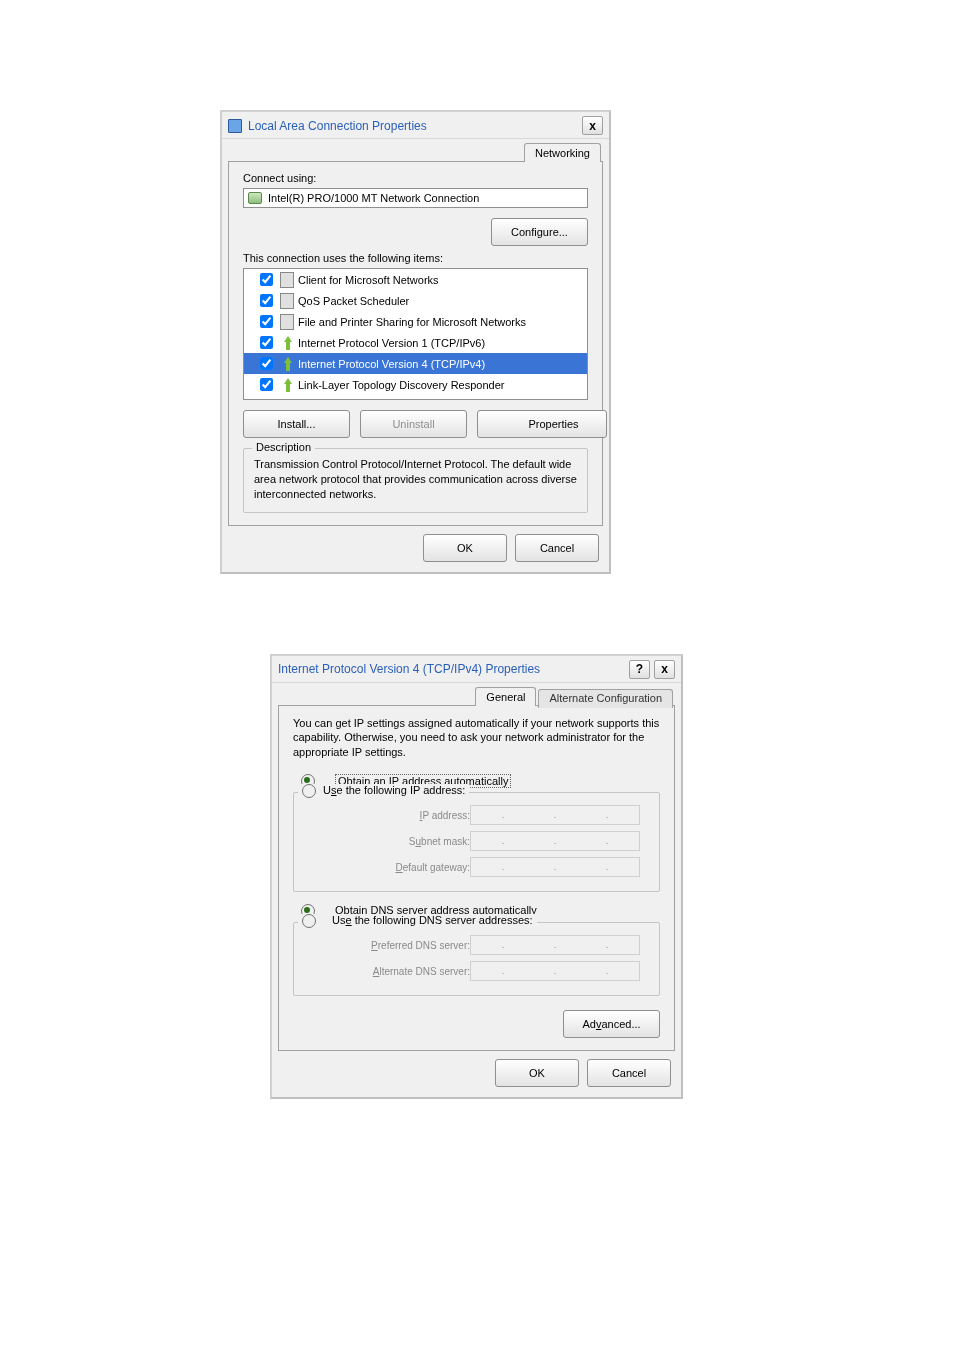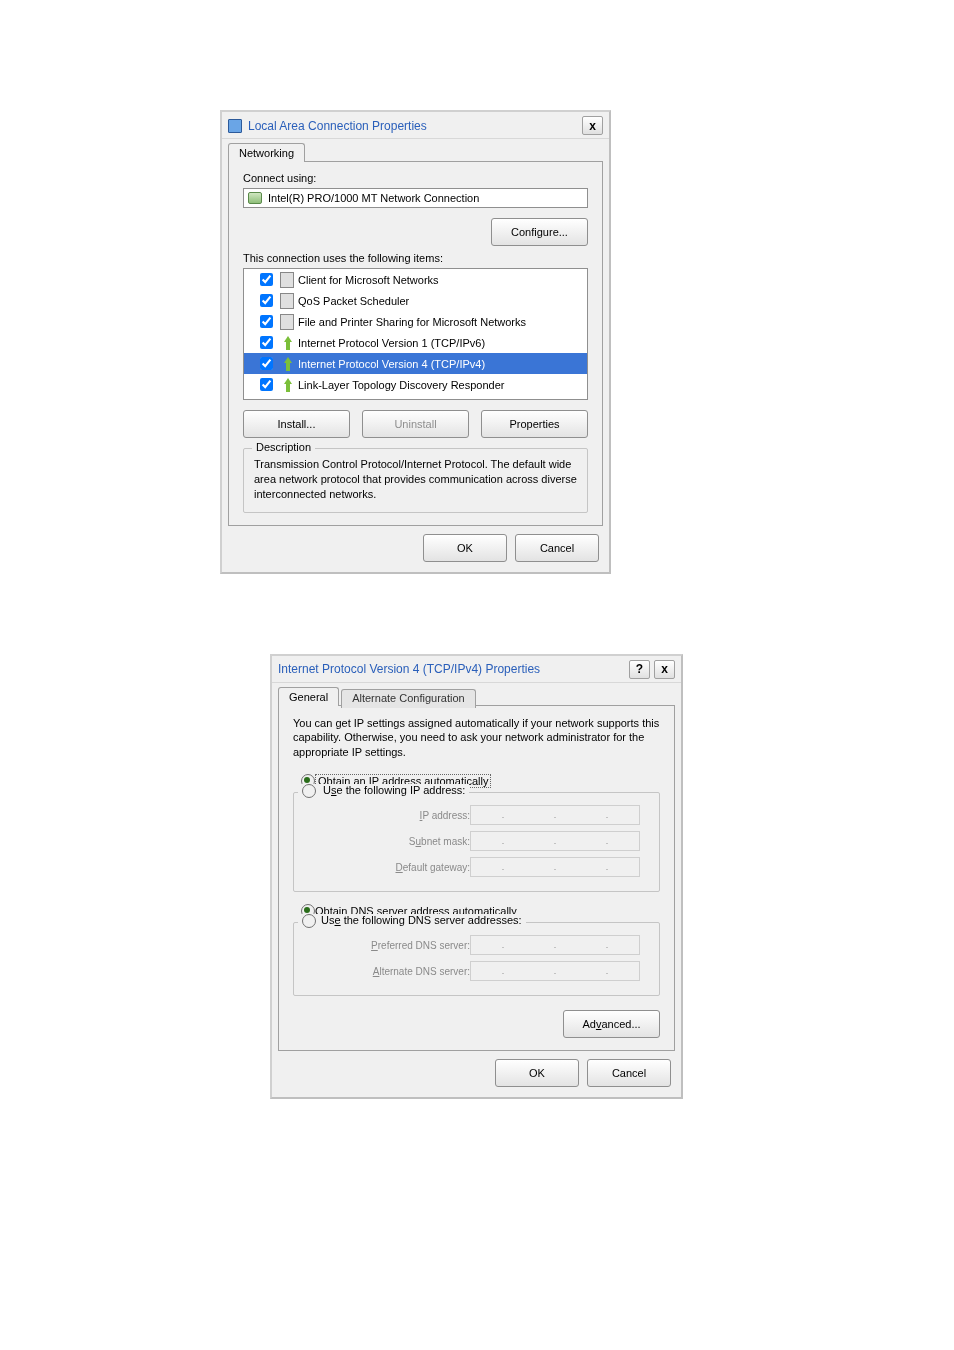--- a/index.html
+++ b/index.html
@@ -44,20 +44,21 @@
     display: flex; align-items: center; justify-content: center;
     font-weight: bold; font-size: 12px; line-height: 1;
     cursor: pointer;
   }
   .tab-area {
     padding: 4px 6px 0 6px;
   }
   .tab-strip {
     display: flex;
     gap: 0;
+    justify-content: flex-end;
   }
   .tab {
     background: #f0f0f0;
     border: 1px solid #a0a0a0;
     border-bottom: none;
     border-radius: 3px 3px 0 0;
     padding: 3px 10px 3px 10px;
     font-size: 11px;
     margin-right: 2px;
     cursor: pointer;
@@ -138,21 +139,21 @@
   }
   .groupbox-title {
     position: absolute;
     top: -8px;
     left: 8px;
     background: #f0f0f0;
     padding: 0 4px;
     font-size: 11px;
   }
 
-  .radio-row { display: flex; align-items: center; gap: 0; font-size: 11px; margin: 4px 0 4px 0; }
+  .radio-row { display: flex; gap: 20px; font-size: 11px; margin: 4px 0 4px 0; }
   .dotted-focus { border: 1px dotted #666; padding: 0 2px; }
   .addr-grid {
     display: grid;
     grid-template-columns: 150px 170px;
     row-gap: 6px;
     align-items: center;
     margin: 4px 0 4px 16px;
   }
   .addr-label { color: #8a8a8a; font-size: 10px; text-align: right; }
   .addr-input {
@@ -306,21 +307,21 @@
             <span class="icon">
                 <span class="green-up"></span>
               </span>
             <span>Link-Layer Topology Discovery Responder</span>
           </div>
         </div>
 
         <div class="btn-row">
           <div class="btn" style="min-width:105px;">Install...</div>
           <div class="btn disabled" style="min-width:105px;">Uninstall</div>
-          <div class="btn" style="min-width:105px;">Properties</div>
+          <div class="btn" style="min-width:105px;padding-left:23px;">Properties</div>
         </div>
 
         <div class="groupbox">
           <div class="groupbox-title">Description</div>
           <div class="note-text">Transmission Control Protocol/Internet Protocol. The default wide area network protocol that provides communication across diverse interconnected networks.</div>
         </div>
 
       </div>
     </div>
 
@@ -391,21 +392,21 @@
         <div style="height:8px;"></div>
 
         <div class="radio-row" style="margin-left:8px;">
           <span class="radio checked"></span>
           <span><span>O</span><u>b</u><span>tain DNS server address automatically</span></span>
         </div>
 
         <div class="groupbox" style="margin-top:4px;">
           <div class="groupbox-title" style="left:4px; top:-9px;">
             <span class="radio" style="vertical-align:middle; display:inline-block;"></span>
-            <span style="margin-left:2px;"><span>Us</span><u>e</u><span> the following DNS server addresses:</span></span>
+            <span style="margin-left:13px;"><span>Us</span><u>e</u><span> the following DNS server addresses:</span></span>
           </div>
           <div class="addr-grid">
             <div class="addr-label"><u>P</u><span>referred DNS server:</span></div>
             <div class="addr-input">
                 <span>.</span>
                 <span>.</span>
                 <span>.</span>
               </div>
 
             <div class="addr-label"><u>A</u><span>lternate DNS server:</span></div>

